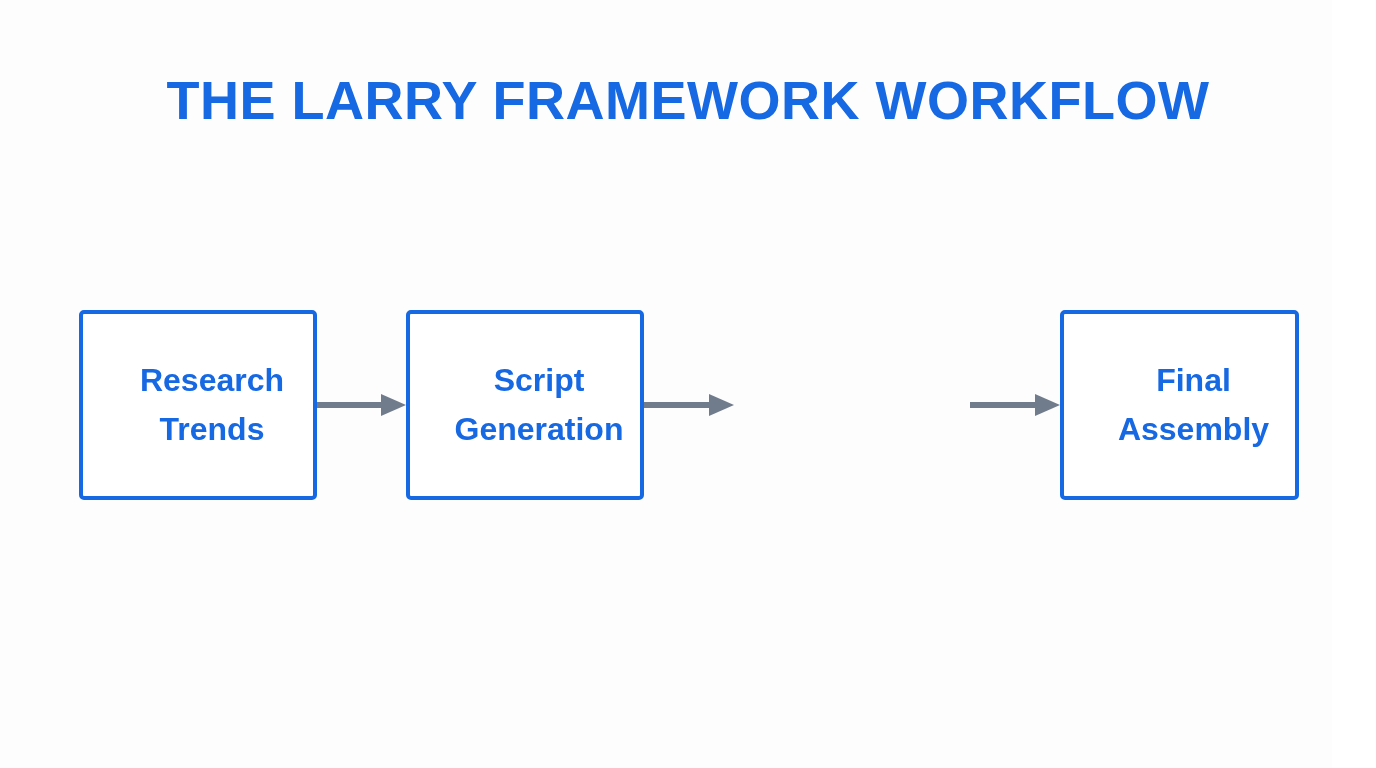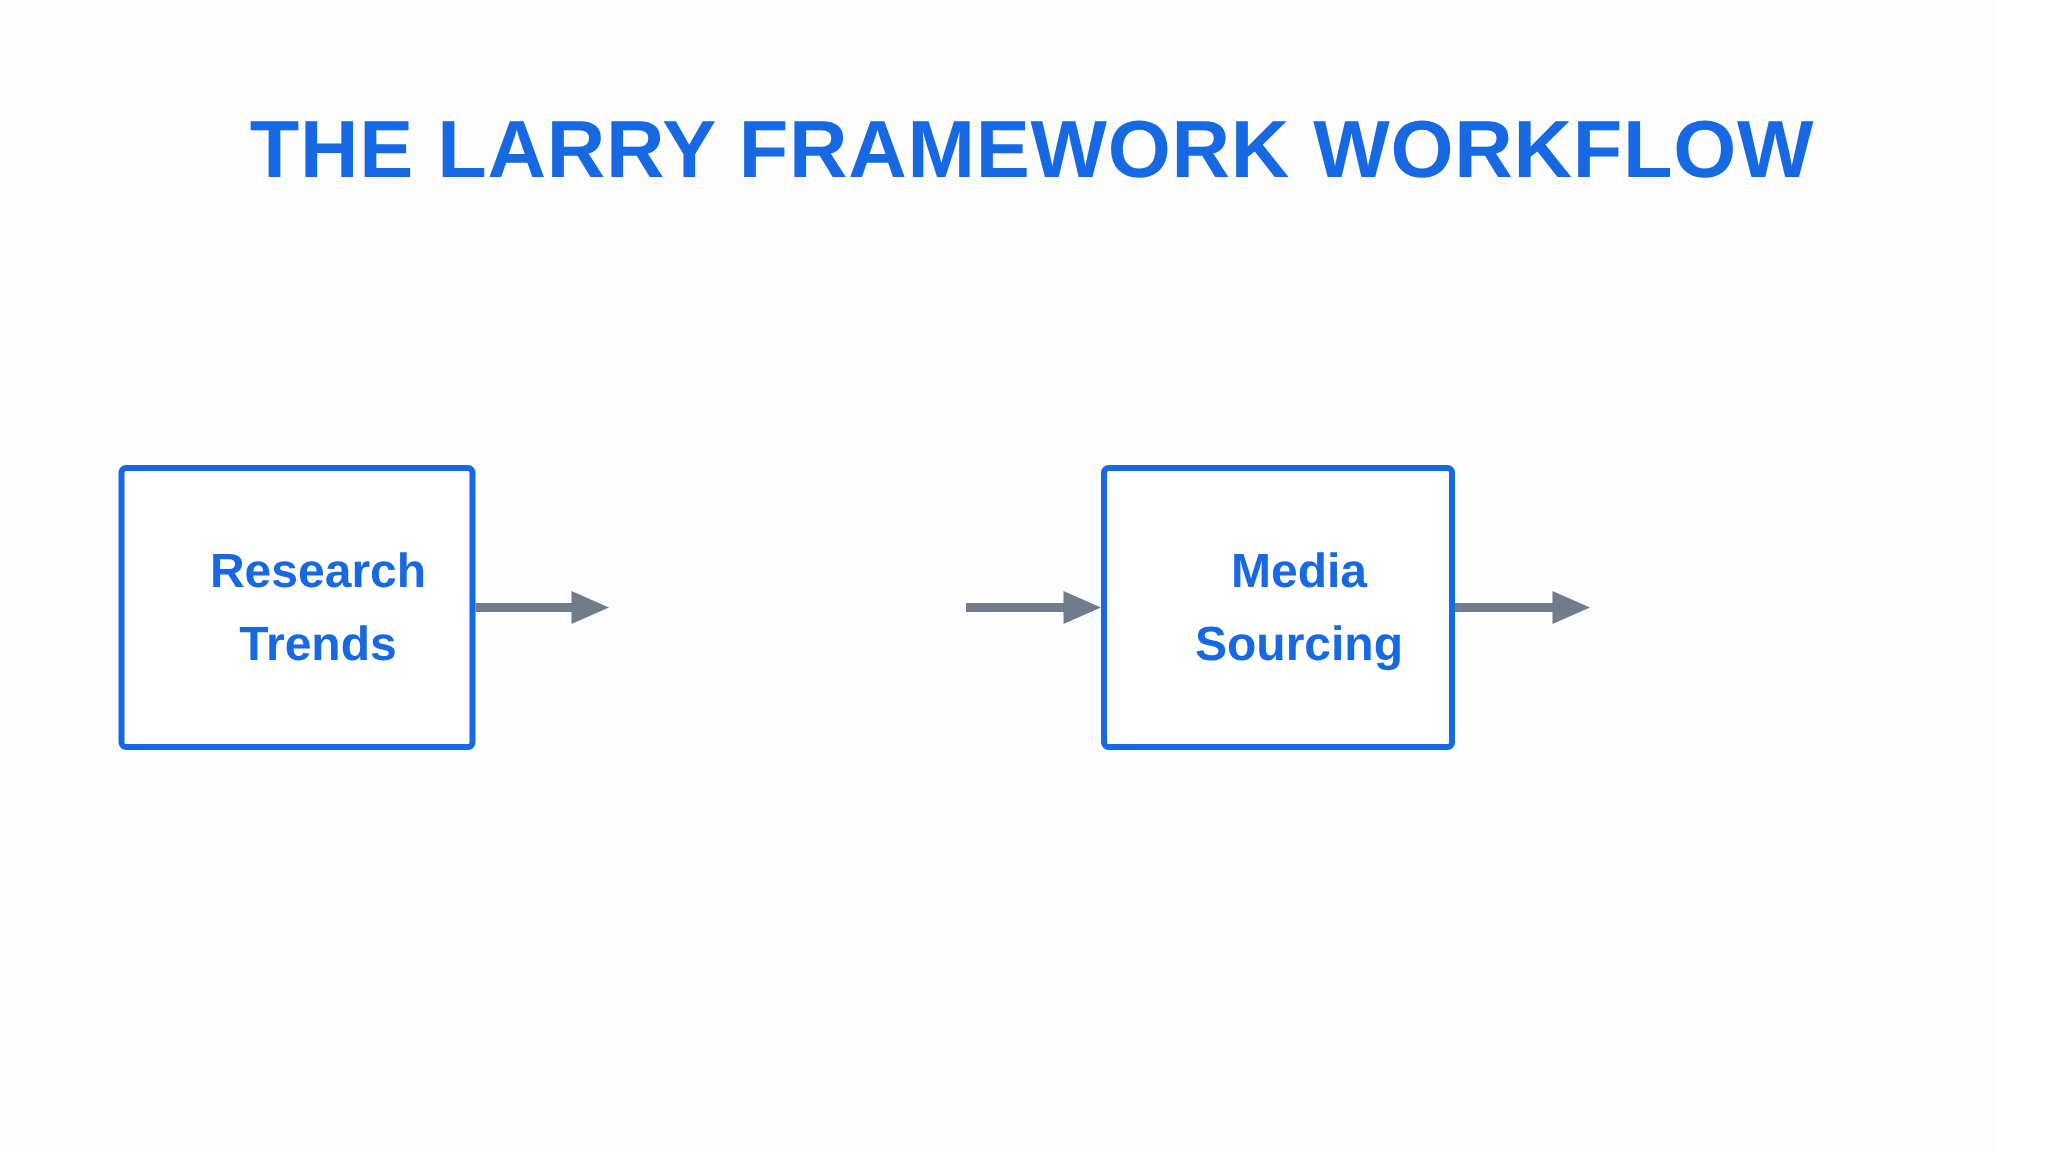--- a/index.html
+++ b/index.html
@@ -75,34 +75,38 @@
 Trends</span>
   </div>
 
   <div class="arrow" id="arrow-1" style="left: 317px; top: 393px; width: 89px;">
     <svg width="89" height="24" viewBox="0 0 89 24">
       <rect x="0" y="9" width="68" height="6" fill="#707b8c"></rect>
       <polygon points="64,1 89,12 64,23" fill="#707b8c"></polygon>
     </svg>
   </div>
 
+  <div class="node-box" id="node-2" style="left: 406px; top: 310px; width: 238px; height: 190px; border-width: 4px; border-color: rgb(22, 104, 227); border-radius: 5px; background: rgb(255, 255, 255);">
+    <span class="node-label" style="color: rgb(22, 104, 227);">Script
+Generation</span>
+  </div>
 
   <div class="arrow" id="arrow-2" style="left: 644px; top: 393px; width: 90px;">
     <svg width="90" height="24" viewBox="0 0 90 24">
       <rect x="0" y="9" width="69" height="6" fill="#707b8c"></rect>
       <polygon points="65,1 90,12 65,23" fill="#707b8c"></polygon>
     </svg>
   </div>
 
-  <div class="node-box" id="node-3" style="left: 734px; top: 310px; width: 236px; height: 190px; border-width: 4px; border-color: rgb(22, 104, 227); border-radius: 5px; background: rgb(255, 255, 255);">
-    <span class="node-label" style="color: rgb(22, 104, 227);">Media
-Sourcing</span>
-  </div>
 
   <div class="arrow" id="arrow-3" style="left: 970px; top: 393px; width: 90px;">
     <svg width="90" height="24" viewBox="0 0 90 24">
       <rect x="0" y="9" width="69" height="6" fill="#707b8c"></rect>
       <polygon points="65,1 90,12 65,23" fill="#707b8c"></polygon>
     </svg>
   </div>
 
+  <div class="node-box" id="node-4" style="left: 1060px; top: 310px; width: 239px; height: 190px; border-width: 4px; border-color: rgb(22, 104, 227); border-radius: 5px; background: rgb(255, 255, 255);">
+    <span class="node-label" style="color: rgb(22, 104, 227);">Final
+Assembly</span>
+  </div>
 
 </div>
 
 </body></html>

